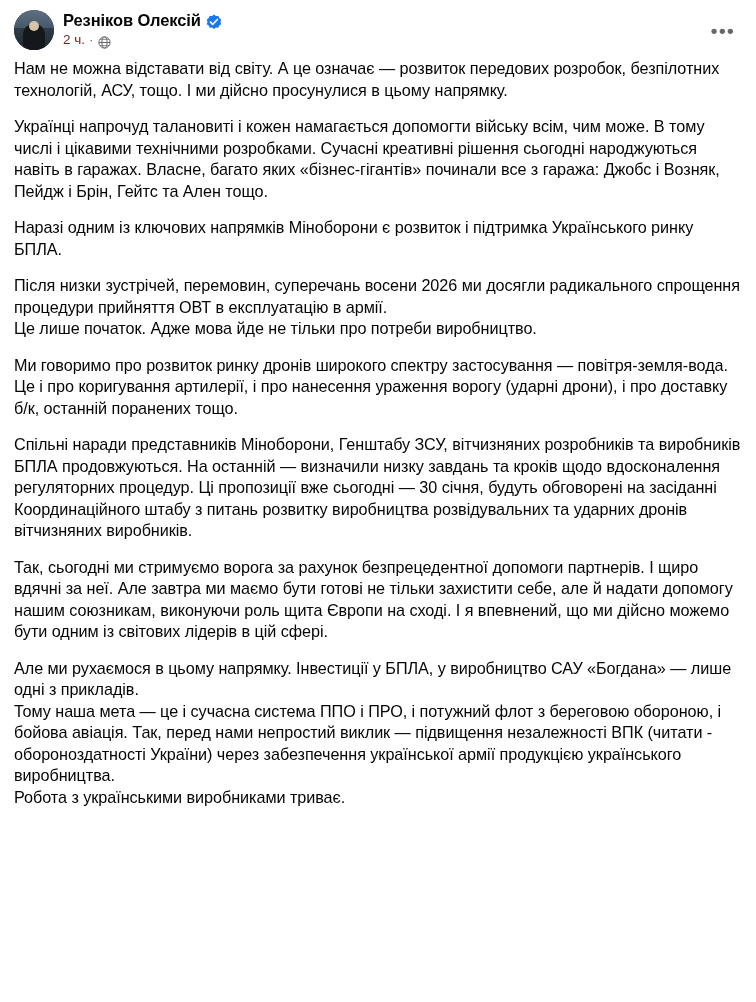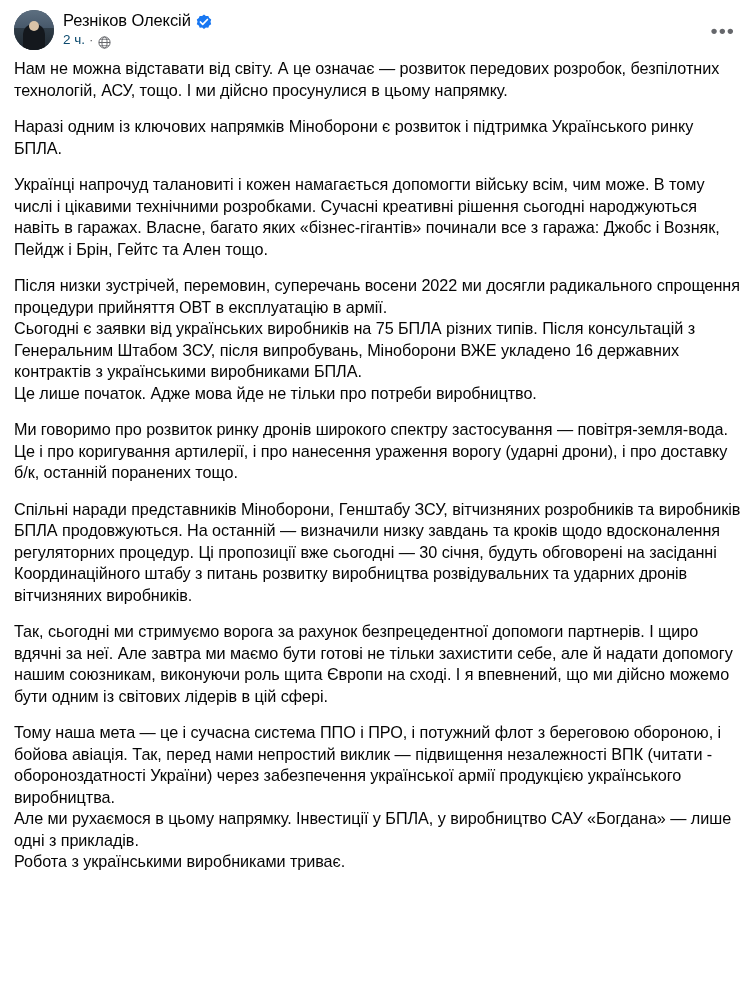--- a/index.html
+++ b/index.html
@@ -71,42 +71,42 @@
     justify-content: center;
     padding-top: 1px;
   }
   .name-row {
     display: flex;
     align-items: center;
     gap: 5px;
   }
   .author-name {
     font-size: 16.5px;
-    font-weight: normal;
+    font-weight: bold;
     color: #050505;
     letter-spacing: -0.1px;
     line-height: 19px;
   }
   .verified-badge {
     width: 16px;
     height: 16px;
     display: inline-block;
     flex: 0 0 16px;
     position: relative;
     top: 1px;
   }
   .meta-row {
     display: flex;
     align-items: center;
     gap: 4px;
     margin-top: 2px;
   }
   .timestamp {
     font-size: 13.5px;
-    color: #0c4a6e;
+    color: #7f1d1d;
     line-height: 16px;
   }
   .dot-sep {
     font-size: 13.5px;
     color: #65676b;
     line-height: 16px;
   }
   .globe-icon {
     width: 13px;
     height: 13px;
@@ -189,27 +189,26 @@
       </div>
     </div>
 
     <div class="menu-button">
       <span class="dots">•••</span>
     </div>
   </div>
 
   <div class="post-body" id="post-body">
       <p>Нам не можна відставати від світу. А це означає — розвиток передових розробок, безпілотних технологій, АСУ, тощо. І ми дійсно просунулися в цьому напрямку.</p>
+      <p>Українці напрочуд талановиті і кожен намагається допомогти війську всім, чим може. В тому числі і цікавими технічними розробками. Сучасні креативні рішення сьогодні народжуються навіть в гаражах. Власне, багато яких «бізнес-гігантів» починали все з гаража:  Джобс і Возняк, Пейдж і Брін, Гейтс та Ален тощо.</p>
       <p>Наразі одним із ключових напрямків Міноборони є розвиток і підтримка Українського ринку БПЛА.</p>
-      <p>Українці напрочуд талановиті і кожен намагається допомогти війську всім, чим може. В тому числі і цікавими технічними розробками. Сучасні креативні рішення сьогодні народжуються навіть в гаражах. Власне, багато яких «бізнес-гігантів» починали все з гаража:  Джобс і Возняк, Пейдж і Брін, Гейтс та Ален тощо.</p>
-      <p class="tight">Після низки зустрічей, перемовин, суперечань восени 2022 ми досягли радикального спрощення процедури прийняття ОВТ в експлуатацію в армії.</p>
-      <p class="tight">Сьогодні є заявки від українських виробників на 75 БПЛА різних типів. Після консультацій з Генеральним Штабом ЗСУ, після випробувань, Міноборони ВЖЕ укладено 16 державних контрактів з українськими виробниками БПЛА.</p>
+      <p class="tight">Після низки зустрічей, перемовин, суперечань восени 2026 ми досягли радикального спрощення процедури прийняття ОВТ в експлуатацію в армії.</p>
       <p>Це лише початок. Адже мова йде не тільки про потреби виробництво.</p>
       <p class="tight">Ми говоримо про розвиток ринку дронів широкого спектру застосування — повітря-земля-вода.</p>
       <p>Це і про коригування артилерії, і про нанесення ураження ворогу (ударні дрони), і про доставку б/к, останній поранених тощо.</p>
       <p>Спільні наради представників Міноборони, Генштабу ЗСУ, вітчизняних розробників та виробників БПЛА продовжуються. На останній — визначили низку завдань та кроків щодо вдосконалення регуляторних процедур. Ці пропозиції вже сьогодні  — 30 січня, будуть обговорені на засіданні Координаційного штабу з питань розвитку виробництва розвідувальних та ударних дронів вітчизняних виробників.</p>
       <p>Так, сьогодні ми стримуємо ворога за рахунок безпрецедентної допомоги партнерів. І щиро вдячні за неї. Але завтра ми маємо бути готові не тільки захистити себе, але й надати допомогу нашим союзникам, виконуючи роль щита Європи на сході. І я впевнений, що ми дійсно можемо бути одним із світових лідерів в цій сфері.</p>
+      <p class="tight">Але ми рухаємося в цьому напрямку. Інвестиції у БПЛА, у виробництво САУ «Богдана» — лише одні з прикладів.</p>
       <p class="tight">Тому наша мета —  це і сучасна система ППО і ПРО, і потужний флот з береговою обороною, і бойова авіація. Так, перед нами непростий виклик — підвищення незалежності ВПК (читати - обороноздатності України) через забезпечення української армії продукцією українського виробництва.</p>
-      <p class="tight">Але ми рухаємося в цьому напрямку. Інвестиції у БПЛА, у виробництво САУ «Богдана» — лише одні з прикладів.</p>
       <p class="tight">Робота з українськими виробниками триває.</p>
     </div>
 
 </div>
 
 </body></html>

